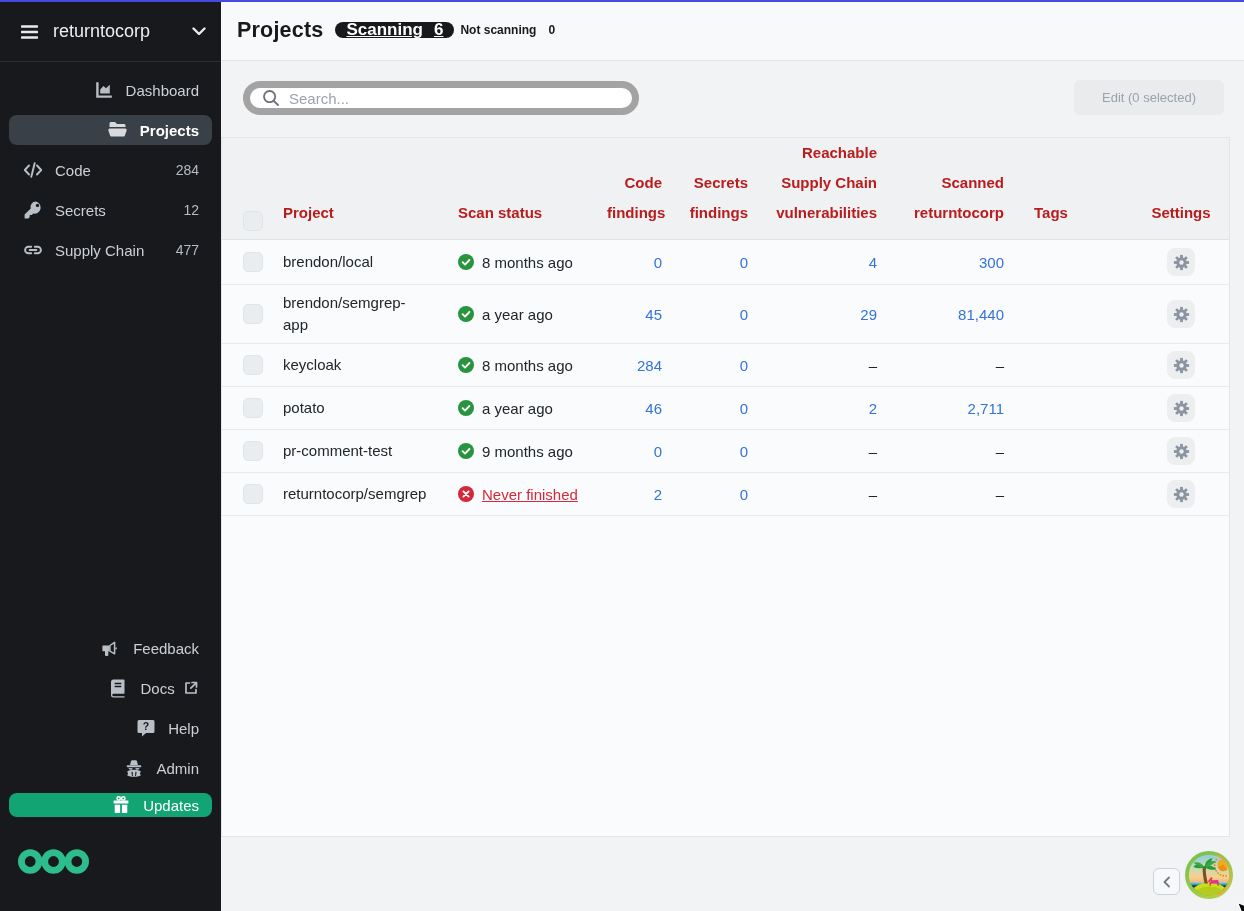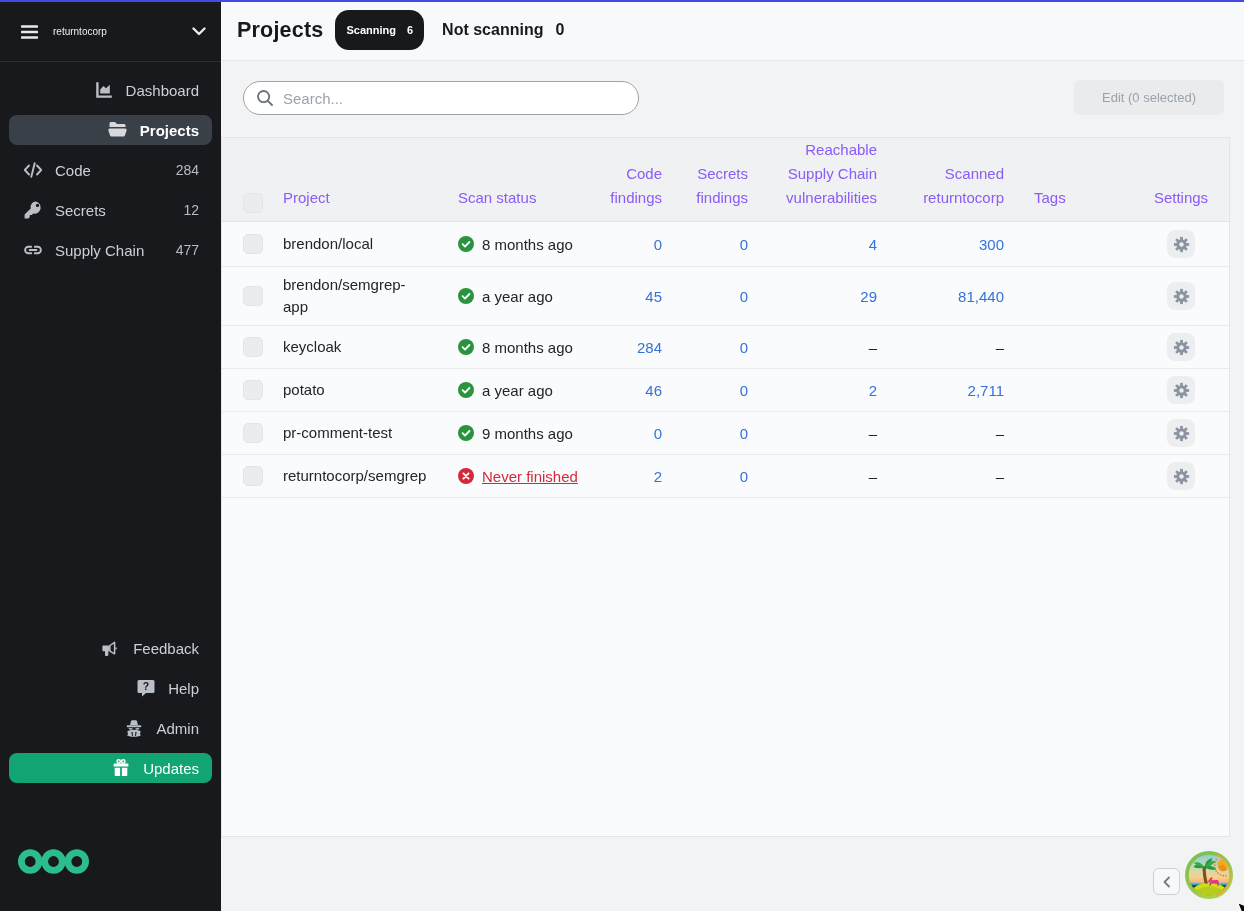--- a/index.html
+++ b/index.html
@@ -3,50 +3,50 @@
 <meta charset="utf-8">
 <style>
 * { margin:0; padding:0; box-sizing:border-box; }
 html,body { width:1244px; height:911px; overflow:hidden; }
 body { font-family:"Liberation Sans", sans-serif; background:#f2f3f5; position:relative; }
 .topline { position:absolute; left:0; top:0; width:1244px; height:2px; background:#4449e2; z-index:50; }
 
 
 .sidebar { position:absolute; left:0; top:0; width:221px; height:911px; background:#17191d; color:#ccd0d5; }
 .sb-head { height:60px; display:flex; align-items:center; padding:0 15px 0 21px; border-bottom:1px solid #2c3036; margin-top:2px; }
-.sb-head .org { color:#eceef0; font-size:10px; margin-left:15px; flex:1; }
+.sb-head .org { color:#eceef0; font-size:18px; margin-left:15px; flex:1; }
 .navlist { position:absolute; left:9px; right:9px; top:70px; }
 .navlist.bottom { top:628px; }
 .nav-item { height:40px; display:flex; align-items:center; padding:0 13px 0 14px; border-radius:8px; font-size:15px; color:#ccd0d5;justify-content:flex-end; }
 .nav-item .ic { width:20px; height:20px; margin-right:12px; flex:none; display:flex; align-items:center; justify-content:center; }
 .nav-item .count { margin-left:auto; color:#b6bcc2; font-size:14px; }
 .nav-item.active { background:#3a4047; color:#ffffff; font-weight:bold; height:30px; margin:5px 0; }
-.nav-item.updates { background:#12a473; color:#ffffff; height:30px; margin:5px 0; }
+.nav-item.updates { background:#12a473; color:#ffffff; height:24px; margin:5px 0; }
 .logo { position:absolute; left:18px; top:849px; }
 svg.icn { display:block; }
 
 
 .main { position:absolute; left:221px; top:0; width:1023px; height:911px; }
 .topbar { position:absolute; left:0; top:0; width:1023px; height:61px; background:#f8f9fb; border-bottom:1px solid #e5e7ea; display:flex; align-items:center; padding:0 0 0 16px; }
 .topbar h1 { font-size:21.5px; font-weight:bold; color:#17191c; letter-spacing:.2px; }
-.pill { margin-left:12px; background:#17191c; color:#fff; height:40px; border-radius:14px; display:flex; align-items:center; padding:0 11px; font-size:11px; font-weight:bold; }
+.pill { margin-left:12px; background:#17191c; color:#fff; height:16px; border-radius:14px; display:flex; align-items:center; padding:0 11px; font-size:17px; font-weight:bold;text-decoration:underline; }
 .pill .n { margin-left:11px; }
-.notscan { margin-left:18px; font-size:16px; font-weight:bold; color:#17191c; }
+.notscan { margin-left:6px; font-size:12px; font-weight:bold; color:#17191c; }
 .notscan .n { margin-left:12px; }
 
 
 .content { position:absolute; left:0; top:61px; width:1023px; height:850px; background:#f2f3f5; }
-.search { position:absolute; left:22px; top:20px; width:396px; height:34px; background:#ffffff; border:1px solid #a3a3a3; border-radius:17px; display:flex; align-items:center; padding:0 12px; }
+.search { position:absolute; left:22px; top:20px; width:396px; height:34px; background:#ffffff; border:7px solid #a3a3a3; border-radius:17px; display:flex; align-items:center; padding:0 12px; }
 .search .ph { color:#9ba3ab; font-size:15px; margin-left:9px; }
 .editbtn { position:absolute; right:20px; top:19px; width:150px; height:35px; background:#e9ebed; border-radius:6px; color:#9aa2ac; font-size:13px; display:flex; align-items:center; justify-content:center; }
 
 
 .card { position:absolute; left:0; top:76px; width:1009px; height:700px; background:#fafbfc; border:1px solid #e3e6e9; border-left:1px solid #e3e6e9; }
 table { border-collapse:collapse; width:100%; table-layout:fixed; font-size:15px; color:#21262b; }
-th { font-weight:normal; color:#8b5cf6; vertical-align:bottom; padding-bottom:11px; line-height:24px; }
+th { font-weight:bold; color:#b91c1c; vertical-align:bottom; padding-bottom:11px; line-height:30px; }
 thead tr { background:#eff1f3; height:77px; }
 thead th { border-bottom:1px solid #dfe2e5; }
 tbody tr { height:43px; border-bottom:1px solid #e8eaed; } tbody tr:first-child { height:45px;margin-left:30px; }
 td { vertical-align:middle; }
 .num { text-align:right; padding-right:10px; }
 col.c-cb { width:50px; } col.c-proj { width:175px; } col.c-scan { width:160px; }
 col.c-code { width:65px; } col.c-sec { width:86px; } col.c-reach { width:129px; }
 col.c-dep { width:127px; } col.c-tags { width:119px; } col.c-set { width:96px; }
 .cb { width:20px; height:20px; background:#eaedf0; border:1px solid #e1e5e9; border-radius:5px; margin-left:21px; }
 .pname { padding-left:11px; padding-right:30px; line-height:22px; }
@@ -117,20 +117,29 @@
     <div class="nav-item"><span class="ic">
       <svg class="icn" width="20" height="20" viewBox="0 0 20 20">
             <g fill="#b9bfc6">
               <path d="M2.4 7.4h5.9v5.8H2.4c-.6 0-1-.4-1-1V8.4c0-.6.4-1 1-1z"></path>
               <path d="M4 13h3.3v4.1c0 .5-.4.9-.9.9H4.9c-.5 0-.9-.4-.9-.9z"></path>
               <path d="M8.9 7.5 13.6 4.3v11.5L8.9 13.1z" fill="none" stroke="#b9bfc6" stroke-width="1.5" stroke-linejoin="round"></path>
               <path d="M14.3 9.5h1.5v1.8h-1.5z"></path>
             </g>
           </svg>
     </span>Feedback</div>
+    <div class="nav-item"><span class="ic">
+      <svg class="icn" width="20" height="20" viewBox="0 0 20 20">
+            <path fill="#b9bfc6" fill-rule="evenodd" d="M4.5 1.5h11c.6 0 1 .4 1 1v12.2c0 .6-.4 1-1 1H5.6a1.3 1.3 0 0 0 0 2.6h10.9v1.2h-11a2.5 2.5 0 0 1-2.5-2.5V4a2.5 2.5 0 0 1 2.5-2.5zm2.2 3.2h6.6v1.5H6.7zm0 3h6.6v1.5H6.7z"></path>
+          </svg>
+    </span>Docs&nbsp;&nbsp;<svg class="icn" width="16" height="16" viewBox="0 0 16 16" fill="none" stroke="#b9bfc6" stroke-width="1.7">
+          <path d="M6.5 3H3v10h10V9.5" stroke-linecap="round" stroke-linejoin="round"></path>
+          <path d="M9 2.5h4.5V7" stroke-linecap="round" stroke-linejoin="round"></path>
+          <path d="M13.2 2.8 7.8 8.2" stroke-linecap="round"></path>
+        </svg></div>
     <div class="nav-item"><span class="ic">
       <svg class="icn" width="20" height="20" viewBox="0 0 20 20" fill="#b9bfc6">
             <path d="M3 2h14a1.5 1.5 0 0 1 1.5 1.5v10A1.5 1.5 0 0 1 17 15h-7l-4 3.6V15H3a1.5 1.5 0 0 1-1.5-1.5v-10A1.5 1.5 0 0 1 3 2z"></path>
             <text x="10" y="12.4" font-size="10.5" font-weight="bold" fill="#17191d" text-anchor="middle" font-family="Liberation Sans, sans-serif">?</text>
           </svg>
     </span>Help</div>
     <div class="nav-item"><span class="ic">
       <svg class="icn" width="20" height="20" viewBox="0 0 20 20">
             <g fill="#b9bfc6">
               <path d="M6.1 6.9 6.9 3.5c.2-.8.9-1.3 1.7-1.3h2.8c.8 0 1.5.5 1.7 1.3l.8 3.4z"></path>

